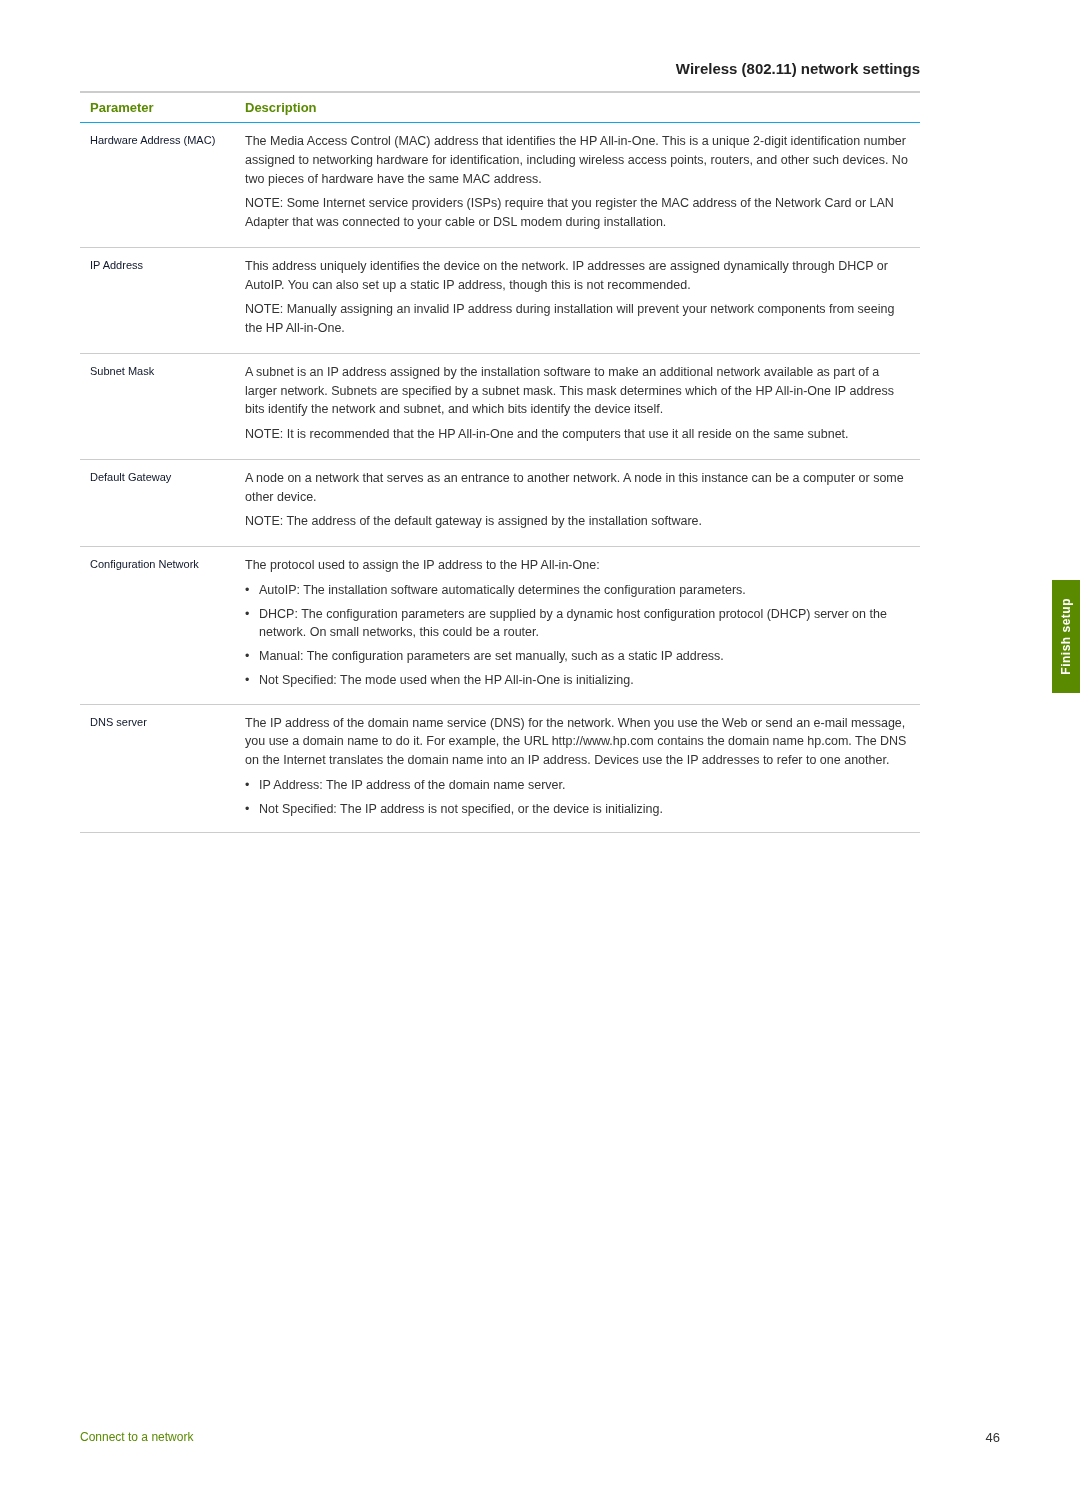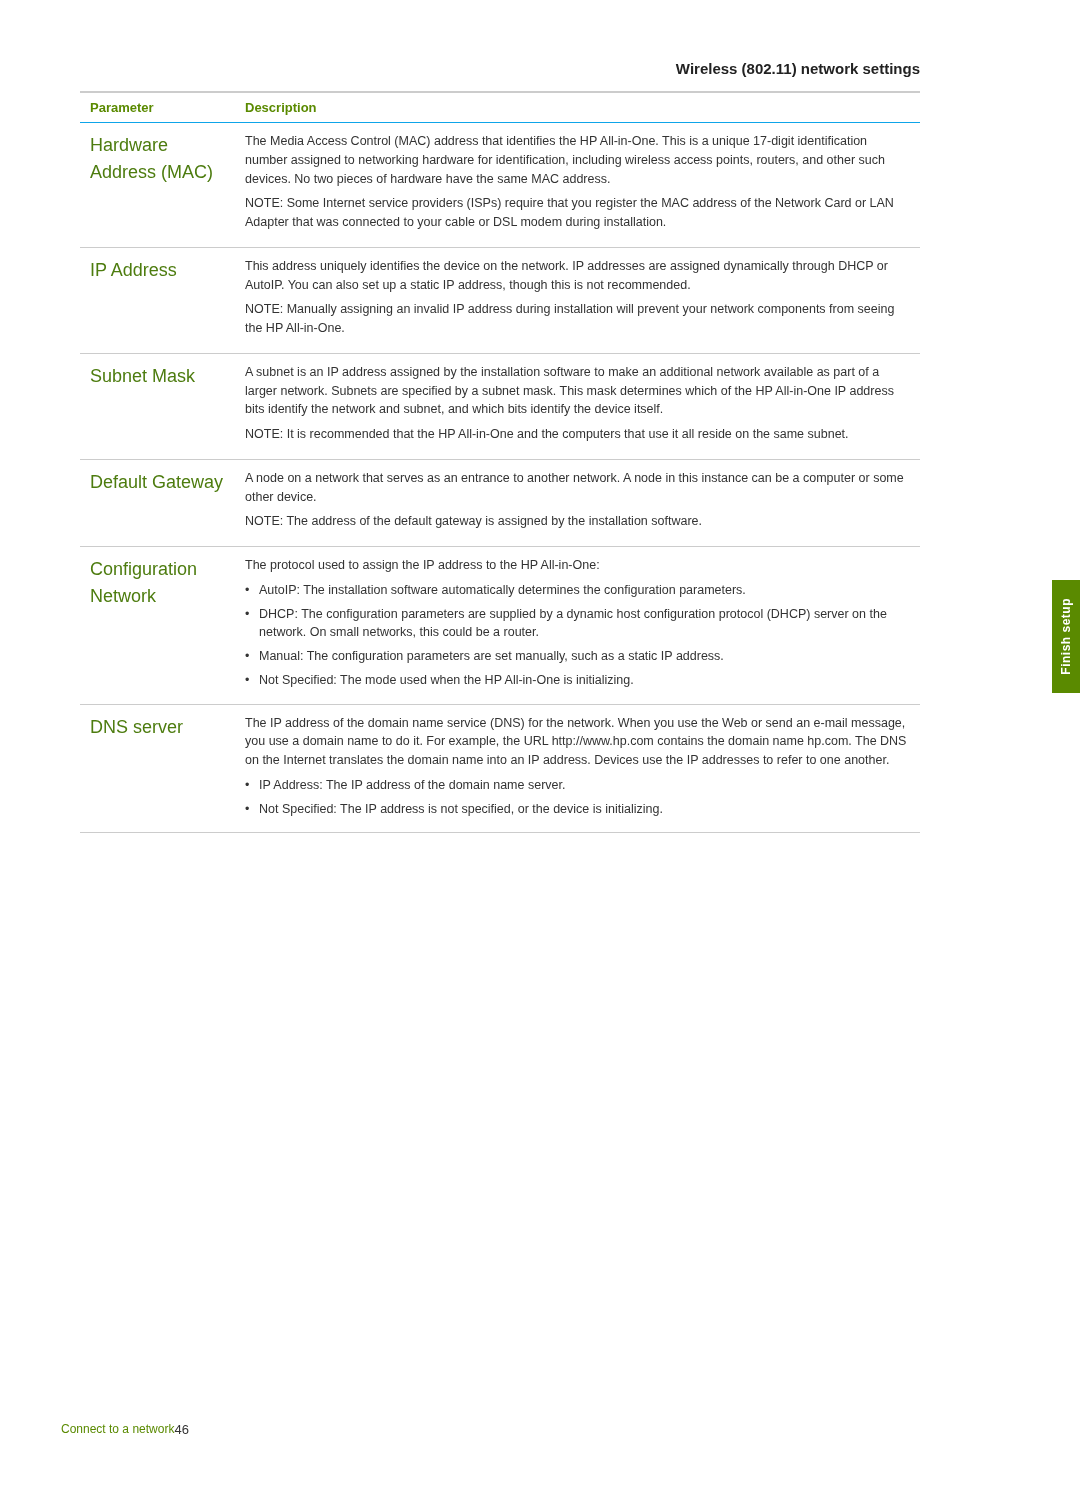--- a/index.html
+++ b/index.html
@@ -63,22 +63,22 @@
 
     tbody td {
       padding: 9px 10px;
       line-height: 1.5;
       color: #333;
       vertical-align: top;
     }
 
     tbody td:first-child {
       width: 155px;
-      font-size: 18px;
-      color: #4d7c0f;
+      font-size: 11px;
+      color: #0f172a;
     }
 
     .note-bold {
       font-weight: normal;
     }
 
     ul.bullet-list {
       list-style: none;
       padding: 0;
       margin: 4px 0 0 0;
@@ -115,26 +115,26 @@
       font-weight: bold;
       font-size: 12px;
       writing-mode: vertical-rl;
       transform: rotate(180deg);
       white-space: nowrap;
       letter-spacing: 0.5px;
     }
 
     .footer {
       position: absolute;
-      bottom: 58px;
+      bottom: 50px;
       left: 0;
       right: 0;
       display: flex;
-      justify-content: flex-start;
-      padding: 0 61px;
+      justify-content: space-between;
+      padding: 0 80px;
       font-size: 12px;
     }
 
     .footer-link {
       color: #5a8a00;
     }
 
     .footer-page {
       color: #333;
       font-size: 13px;
@@ -155,21 +155,21 @@
     <thead>
       <tr>
         <th>Parameter</th>
         <th>Description</th>
       </tr>
     </thead>
     <tbody id="table-body">
     <tr>
           <td>Hardware Address (MAC)</td>
           <td>
-            <p class="desc-para">The Media Access Control (MAC) address that identifies the HP All-in-One. This is a unique 17-digit identification number assigned to networking hardware for identification, including wireless access points, routers, and other such devices. No two pieces of hardware have the same MAC address.</p>
+            <p class="desc-para">The Media Access Control (MAC) address that identifies the HP All-in-One. This is a unique 2-digit identification number assigned to networking hardware for identification, including wireless access points, routers, and other such devices. No two pieces of hardware have the same MAC address.</p>
             <p class="desc-para"><span class="note-bold">NOTE:   </span>Some Internet service providers (ISPs) require that you register the MAC address of the Network Card or LAN Adapter that was connected to your cable or DSL modem during installation.</p>
           </td>
         </tr>
         <tr>
           <td>IP Address</td>
           <td>
             <p class="desc-para">This address uniquely identifies the device on the network. IP addresses are assigned dynamically through DHCP or AutoIP. You can also set up a static IP address, though this is not recommended.</p>
             <p class="desc-para"><span class="note-bold">NOTE:   </span>Manually assigning an invalid IP address during installation will prevent your network components from seeing the HP All-in-One.</p>
           </td>
         </tr>

